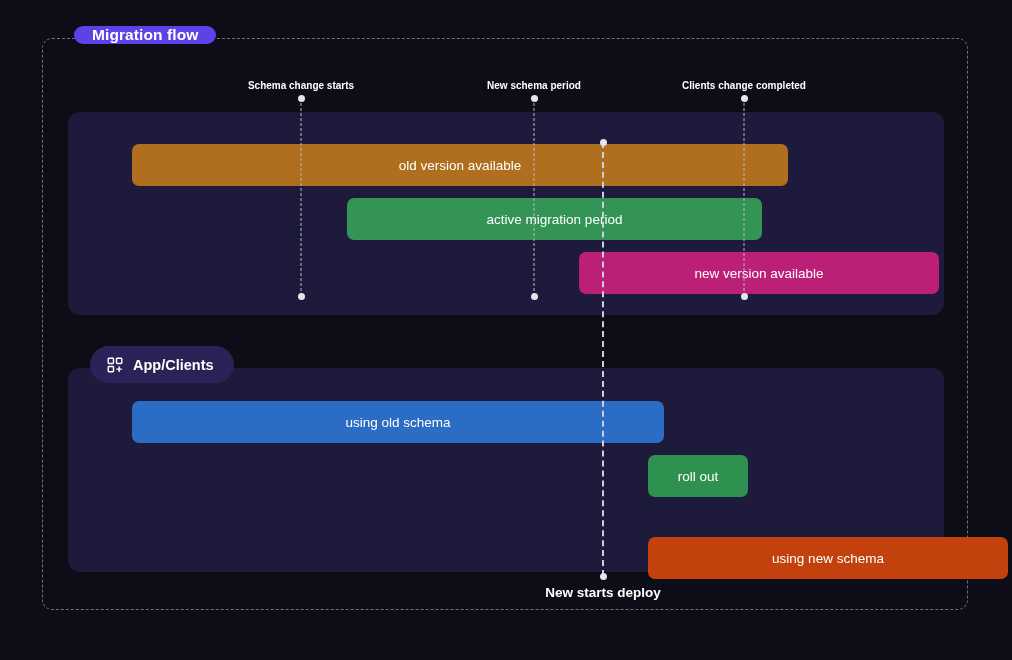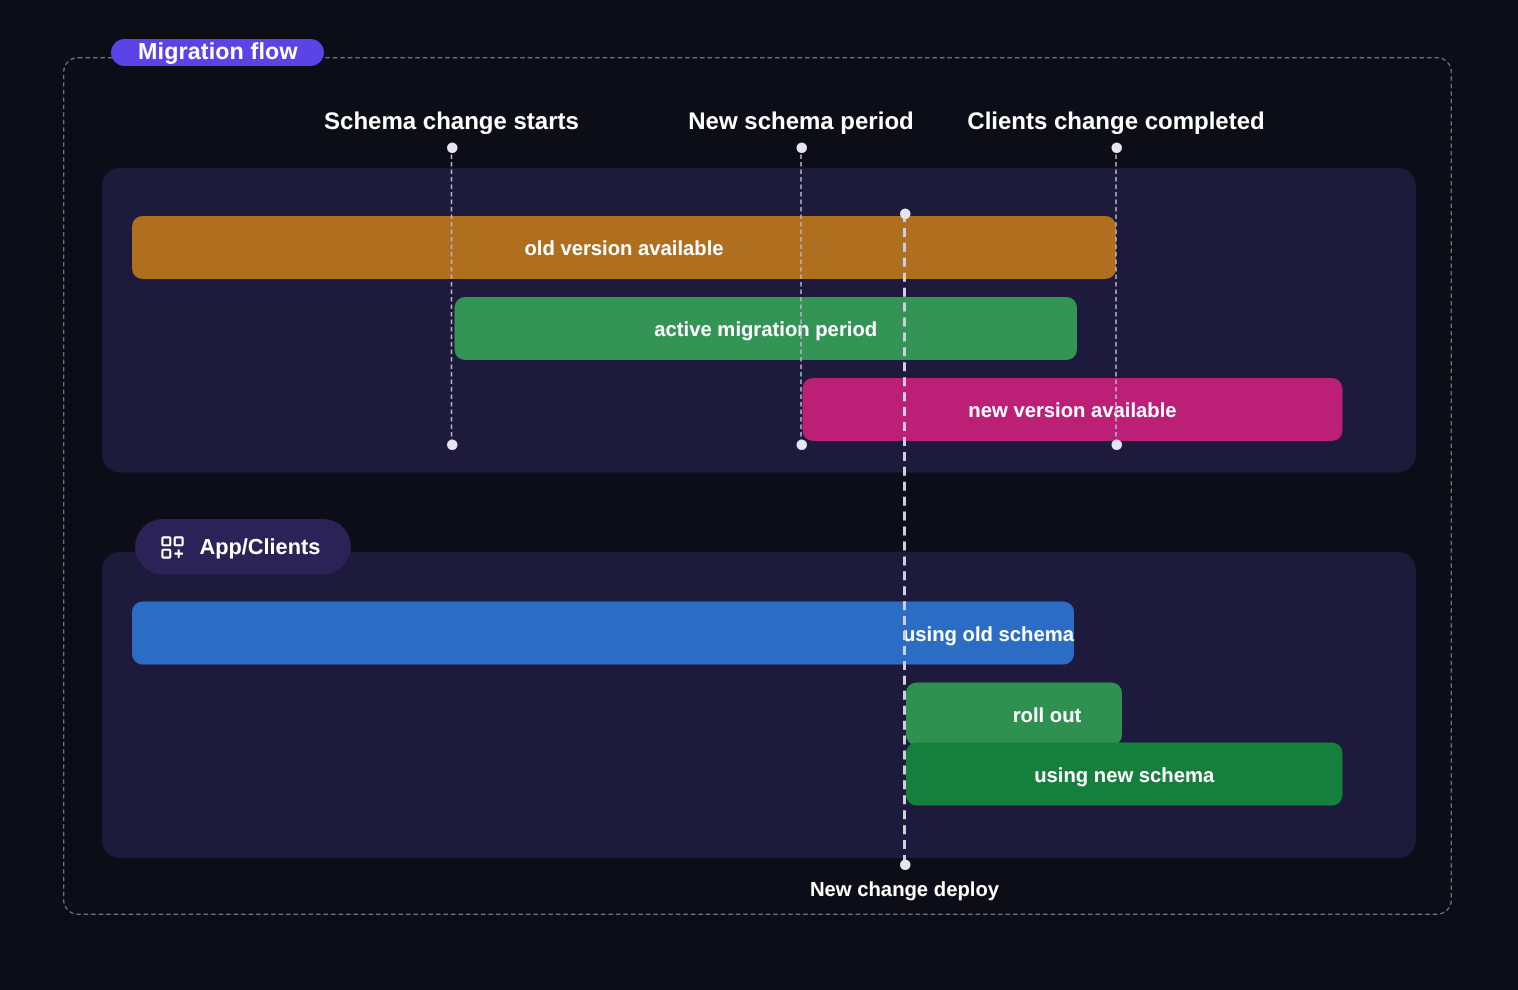--- a/index.html
+++ b/index.html
@@ -84,21 +84,21 @@
     position: absolute;
     z-index: 4;
   }
   .marker .m-label {
     position: absolute;
     bottom: 100%;
     left: 50%;
     transform: translateX(-50%);
     margin-bottom: 7px;
     color: #ffffff;
-    font-size: 16px;
+    font-size: 10px;
     font-weight: bold;
     white-space: nowrap;
   }
   .marker .m-line {
     position: absolute;
     left: 50%;
     top: 0;
     bottom: 0;
     width: 0;
     border-left: 1.6px dashed #b7b6c8;
@@ -135,23 +135,24 @@
   
   .bar {
     position: absolute;
     height: 42px;
     border-radius: 7px;
     display: flex;
     align-items: center;
     justify-content: center;
     color: #ffffff;
     font-size: 13.5px;
-    font-weight: bold;
+    font-weight: normal;
     white-space: nowrap;
     z-index: 3;
+    margin-left: 44px;
   }
 </style>
 </head>
 <body>
 
 <div id="canvas">
 
   <div id="outer-frame"></div>
 
   <div class="lane-panel" id="lane-db"></div>
@@ -192,36 +193,36 @@
     <div class="m-label">Clients change completed</div>
     <div class="m-line"></div>
     <div class="m-dot top"></div>
     <div class="m-dot bottom"></div>
   </div>
 
   <div class="marker" id="marker-deploy" style="left:603px; top:142px; height:434px; width:0; z-index:5;">
     <div class="m-line"></div>
     <div class="m-dot top"></div>
     <div class="m-dot bottom"></div>
-    <div class="m-label-bottom">New change deploy</div>
+    <div class="m-label-bottom">New starts deploy</div>
   </div>
 
   <div class="bar" style="left:88px;  width:656px; top:144px; background:#b06e1f;">
     <span>old version available</span>
   </div>
   <div class="bar" style="left:303px; width:415px; top:198px; background:#339455;">
     <span>active migration period</span>
   </div>
   <div class="bar" style="left:535px; width:360px; top:252px; background:#bc2076;">
     <span>new version available</span>
   </div>
 
-  <div class="bar" style="left:88px;  width:628px; top:401px; background:#2b6cc4;justify-content:flex-end;">
+  <div class="bar" style="left:88px;  width:532px; top:401px; background:#2b6cc4;">
     <span>using old schema</span>
   </div>
-  <div class="bar" style="left:604px; width:100px; top:455px; background:#2e9150;padding-left:44px;">
+  <div class="bar" style="left:604px; width:100px; top:455px; background:#2e9150;">
     <span>roll out</span>
   </div>
-  <div class="bar" style="left:604px; width:291px; top:495px; background:#15803d;">
+  <div class="bar" style="left:604px; width:360px; top:537px; background:#c2410c;">
     <span>using new schema</span>
   </div>
 
 </div>
 
 </body></html>

